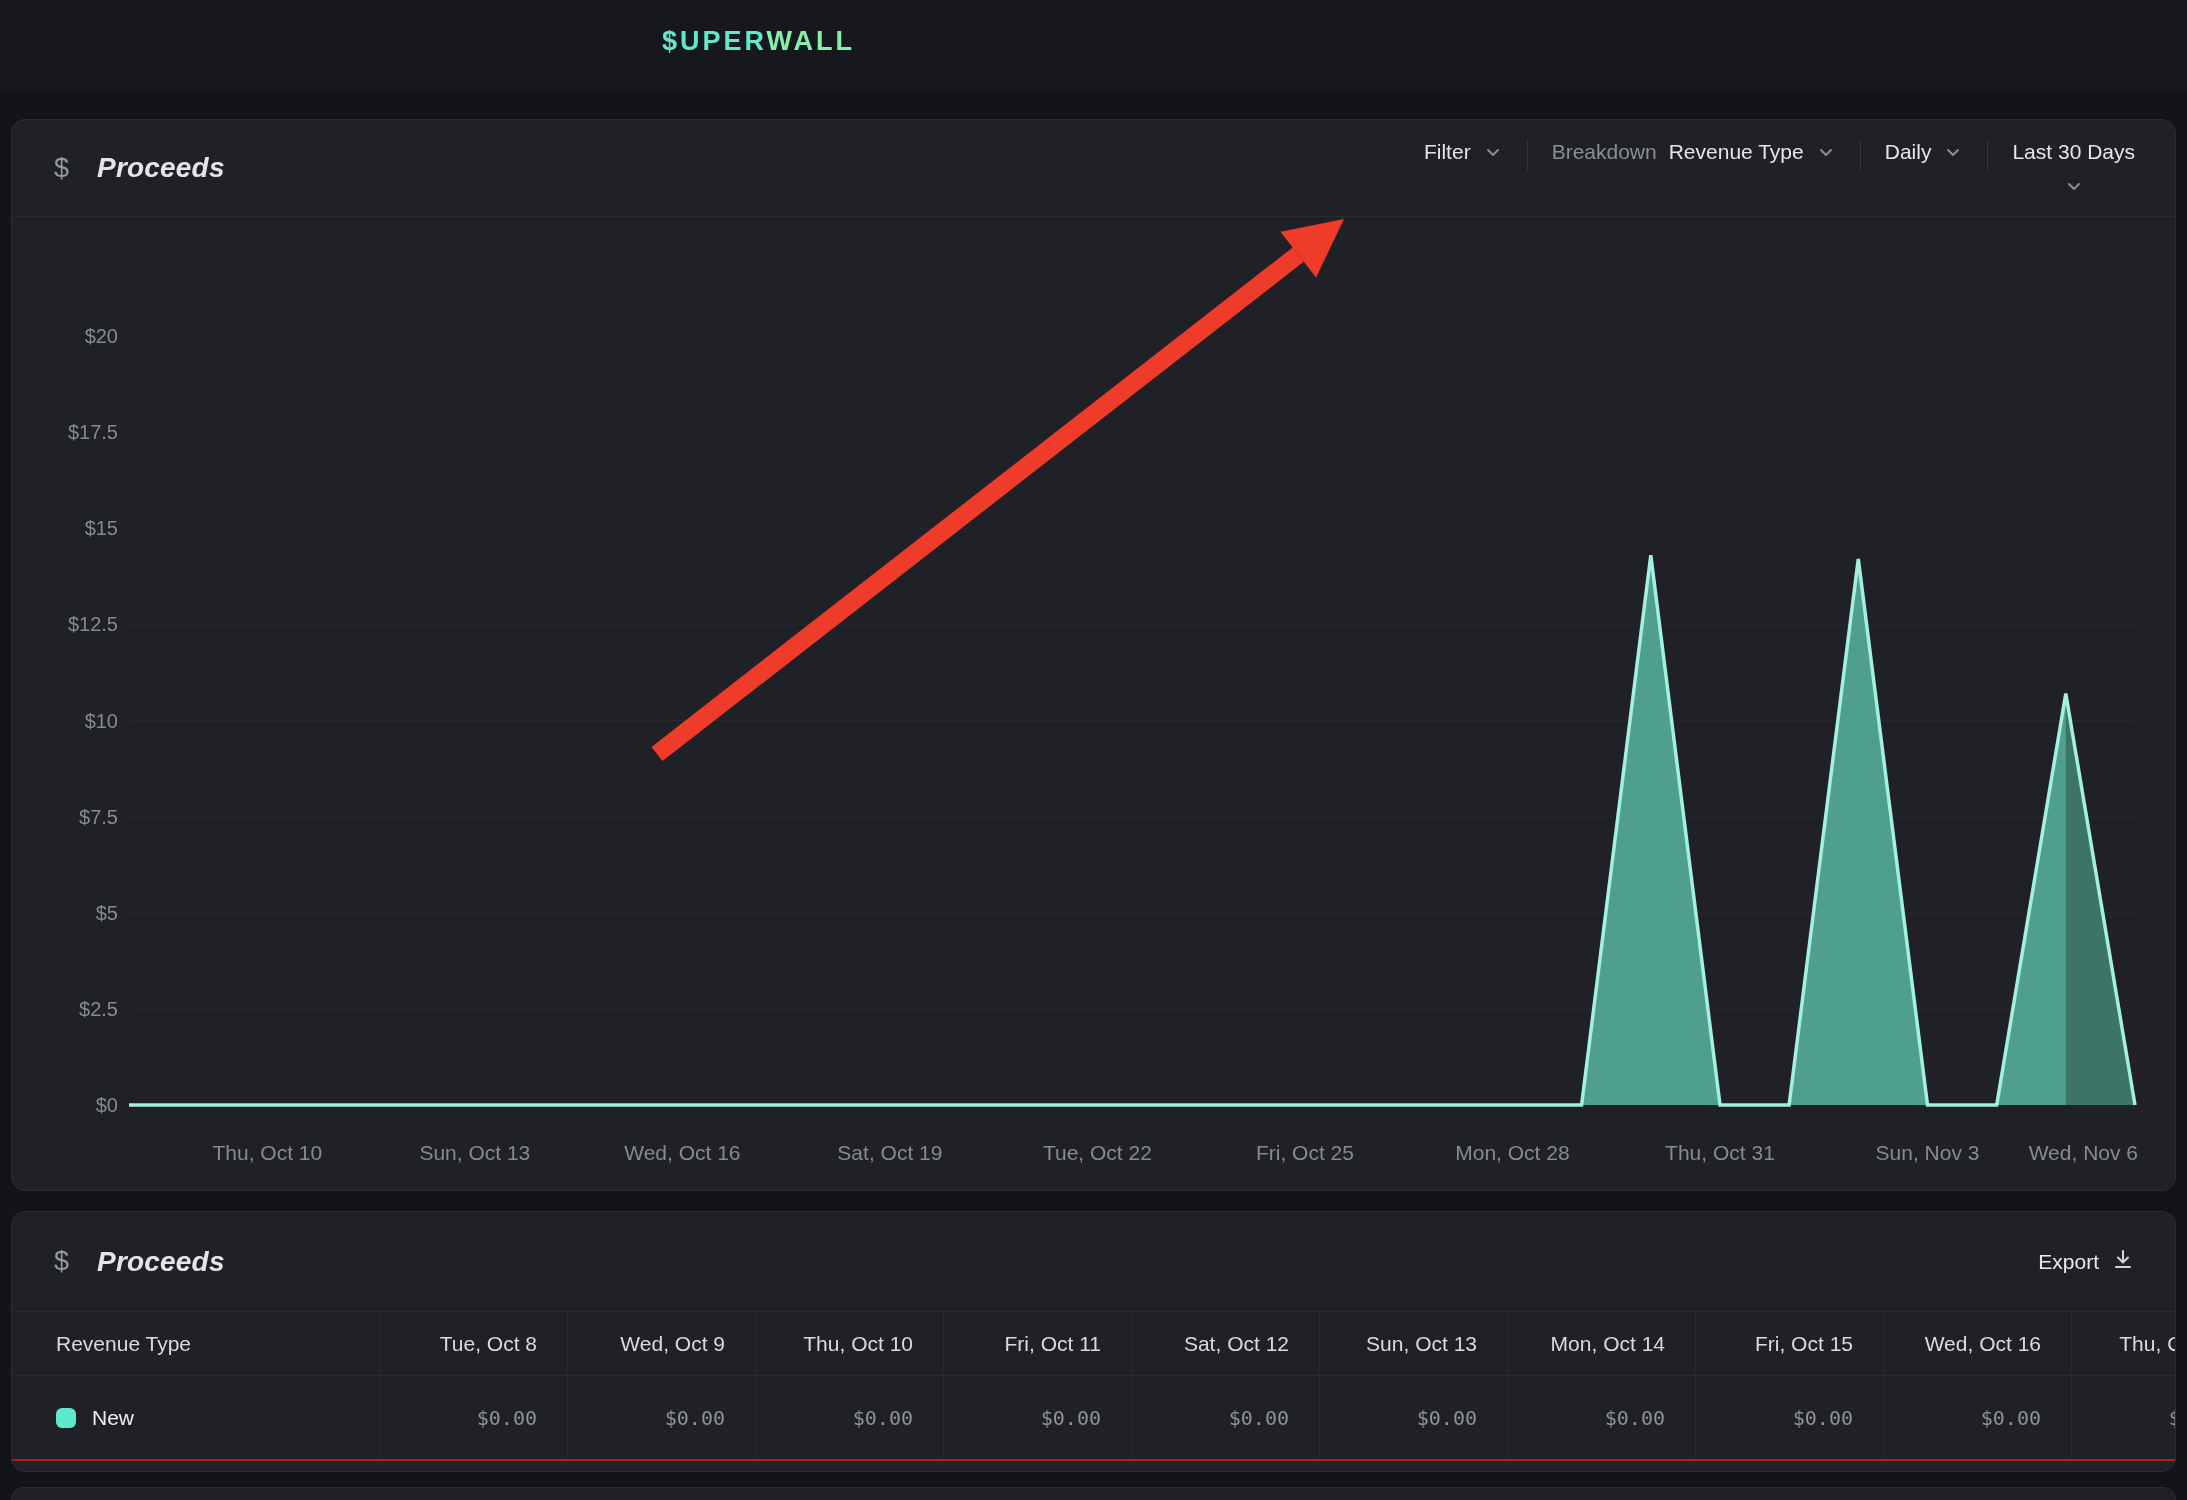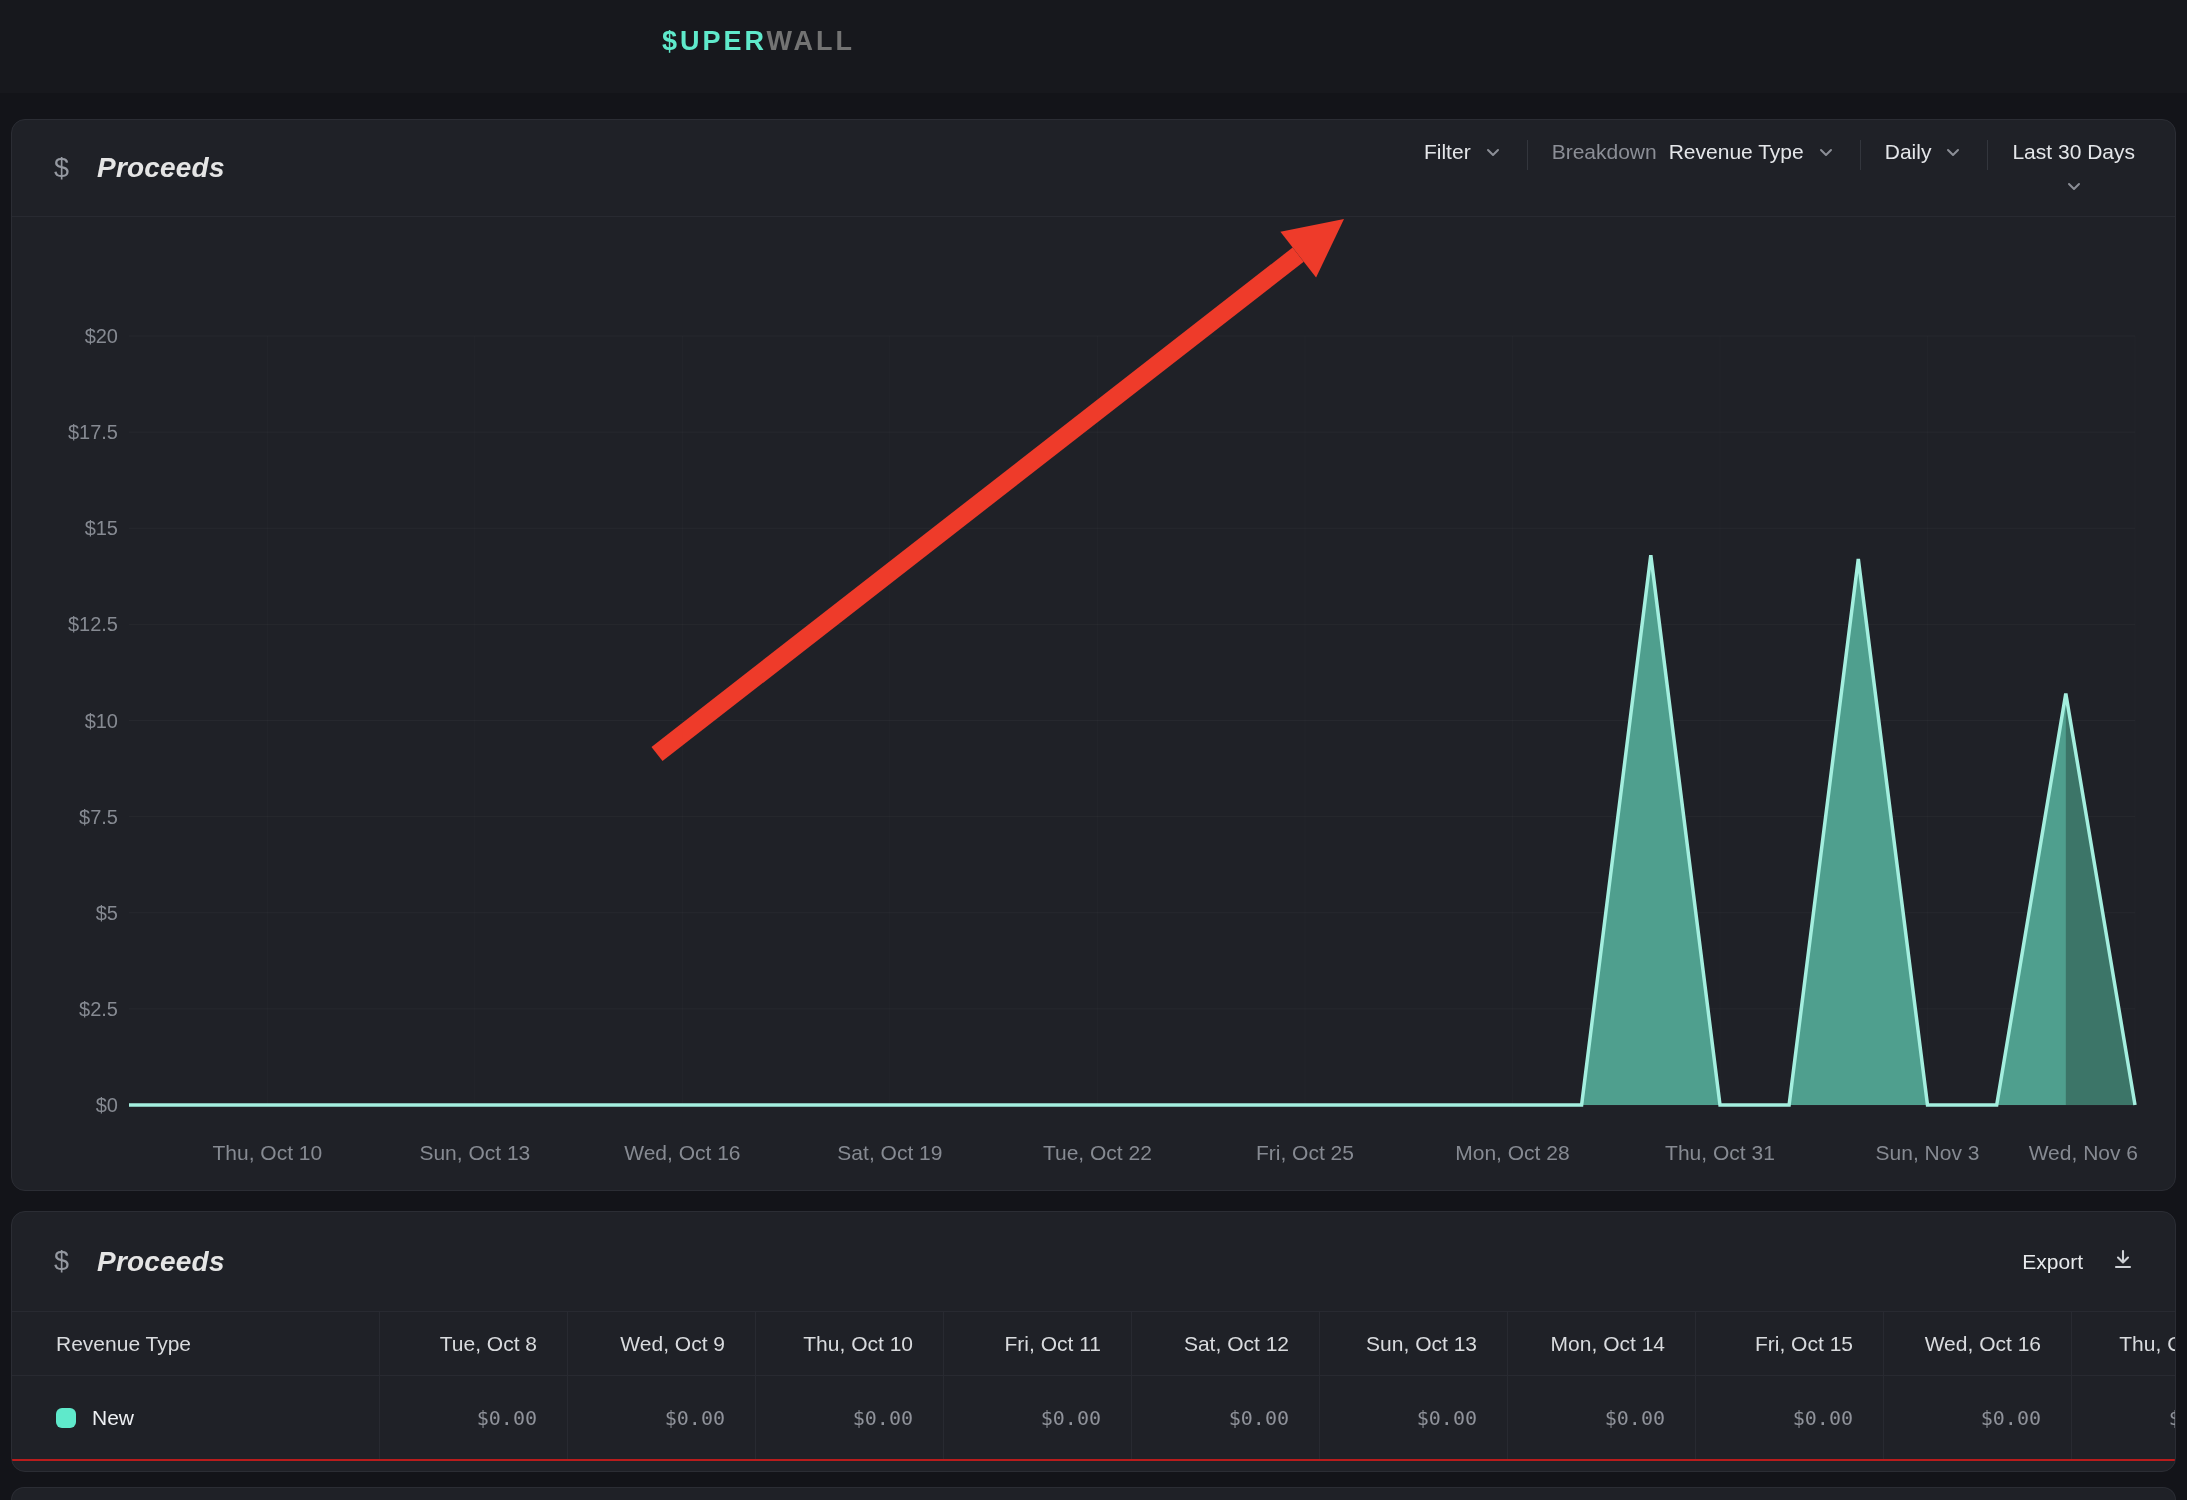--- a/index.html
+++ b/index.html
@@ -1,21 +1,21 @@
 <!DOCTYPE html>
 <html><head>
 <meta charset="utf-8">
 <style>
   html,body{margin:0;padding:0;background:#131419;}
   body{font-family:"Liberation Sans",sans-serif;}
   #stage{position:relative;width:2187px;height:1500px;overflow:hidden;background:#131419;}
   .topbar{position:absolute;top:0;left:0;width:2187px;height:93px;background:#17181d;}
   .logo{position:absolute;left:662px;top:26px;font-size:27px;font-weight:700;letter-spacing:3px;cursor:pointer;}
   .logo .accent{color:#5fe9cb;margin-top:36px;}
-  .logo .rest{color:#737373;}
+  .logo .rest{color:#86efac;}
 
   .panel{position:absolute;left:11px;width:2165px;background:#1f2127;border:1px solid #2b2d34;border-radius:14px;box-sizing:border-box;}
   #chart-panel{top:119px;height:1072px;}
   #table-panel{top:1211px;height:261px;overflow:hidden;}
   #next-panel-strip{top:1487px;height:13px;border-radius:14px 14px 0 0;border-bottom:none;}
 
   .panel-head{display:flex;align-items:center;justify-content:space-between;height:97px;padding:0 40px 0 42px;border-bottom:1px solid #282a31;box-sizing:border-box;position:relative;z-index:2;}
   #table-panel .panel-head{height:100px;}
   .head-left{display:flex;align-items:center;gap:28px;}
   .dollar{color:#9599a1;font-size:27px;}
@@ -28,21 +28,21 @@
   .muted{color:#8b8e96;}
   .chev{display:inline-flex;align-items:center;}
 
   .sub-row{position:absolute;top:112px;left:0;right:0;display:flex;justify-content:space-between;align-items:center;padding:18px 42px 0 44px;font-size:21px;z-index:2;}
   .sub-row .left{color:#8b8e96;}
   .chart-type{display:flex;align-items:center;gap:12px;cursor:pointer;color:#e4e6e9;}
 
   #chart-svg-wrap{position:absolute;inset:0;z-index:1;}
   #chart-svg{position:absolute;inset:0;width:100%;height:100%;pointer-events:none;}
 
-  .export{display:flex;align-items:center;gap:28px;color:#e8eaec;font-size:21px;cursor:pointer;}
+  .export{display:flex;align-items:center;gap:12px;color:#e8eaec;font-size:21px;cursor:pointer;}
 
   .t-head{display:flex;height:63px;border-bottom:1px solid #282a31;color:#d9dbde;font-size:21px;}
   .t-row{display:flex;height:83px;border-bottom:2px solid #b91c1c;}
   .th,.td{width:188px;flex:0 0 auto;display:flex;align-items:center;justify-content:flex-end;padding-right:30px;box-sizing:border-box;border-left:1px solid #282a31;overflow:hidden;}
   .th.first,.td.first{width:367px;justify-content:flex-start;padding-left:44px;border-left:none;}
   .td{font-family:"DejaVu Sans Mono",monospace;font-size:20px;color:#8f929a;}
   .td.first{font-family:"Liberation Sans",sans-serif;font-size:21px;color:#eef0f3;gap:16px;cursor:pointer;}
   .swatch{width:20px;height:20px;border-radius:6px;background:#5fe9cb;flex:0 0 auto;}
 </style>
 </head>

